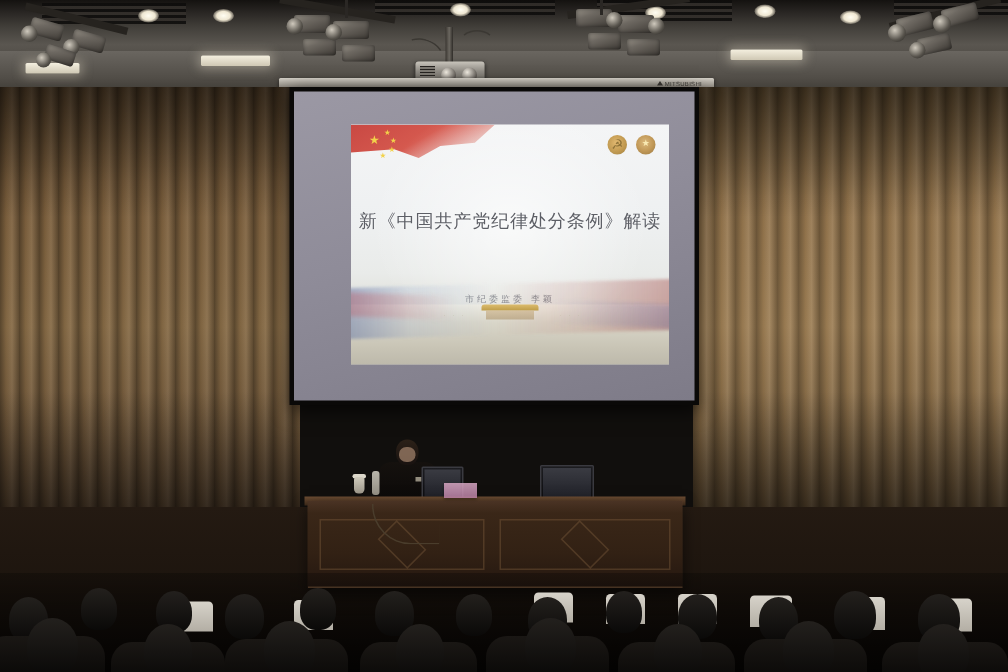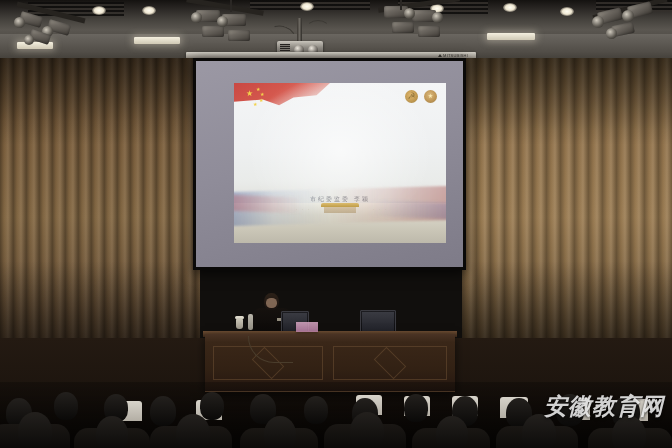--- a/index.html
+++ b/index.html
@@ -314,20 +314,21 @@
         <span class="flag-star" style="left:22px;top:4px;">★</span>
         <span class="flag-star" style="left:26px;top:9px;">★</span>
         <span class="flag-star" style="left:25px;top:15px;">★</span>
         <span class="flag-star" style="left:19px;top:19px;">★</span>
 
         <div class="emblem emblem-party"></div>
         <div class="emblem emblem-nation"></div>
 
         <div class="slide-glow"></div>
 
+        <div class="slide-title">新《中国共产党纪律处分条例》解读</div>
         <div class="slide-sub">市纪委监委    李颖</div>
 
         <div class="slide-ground"></div>
         <div class="slide-ribbon"></div>
         <div class="slide-ribbon2"></div>
 
         <div class="gate">
           <div class="gate-roof"></div>
           <div class="gate-base"></div>
         </div>
@@ -410,15 +411,14 @@
 
   <div class="shoulder" style="left:412px;top:428px;width:78px;height:28px;"></div>
   <div class="head" style="left:436px;top:416px;width:32px;height:36px;"></div>
 
   <div class="shoulder" style="left:496px;top:426px;width:82px;height:30px;"></div>
   <div class="head" style="left:522px;top:414px;width:34px;height:38px;"></div>
 
   <div class="shoulder" style="left:588px;top:428px;width:84px;height:28px;"></div>
   <div class="head" style="left:612px;top:416px;width:34px;height:38px;"></div>
 
-  <div class="watermark">安徽教育网</div>
 
 </div>
 
 </body></html>

